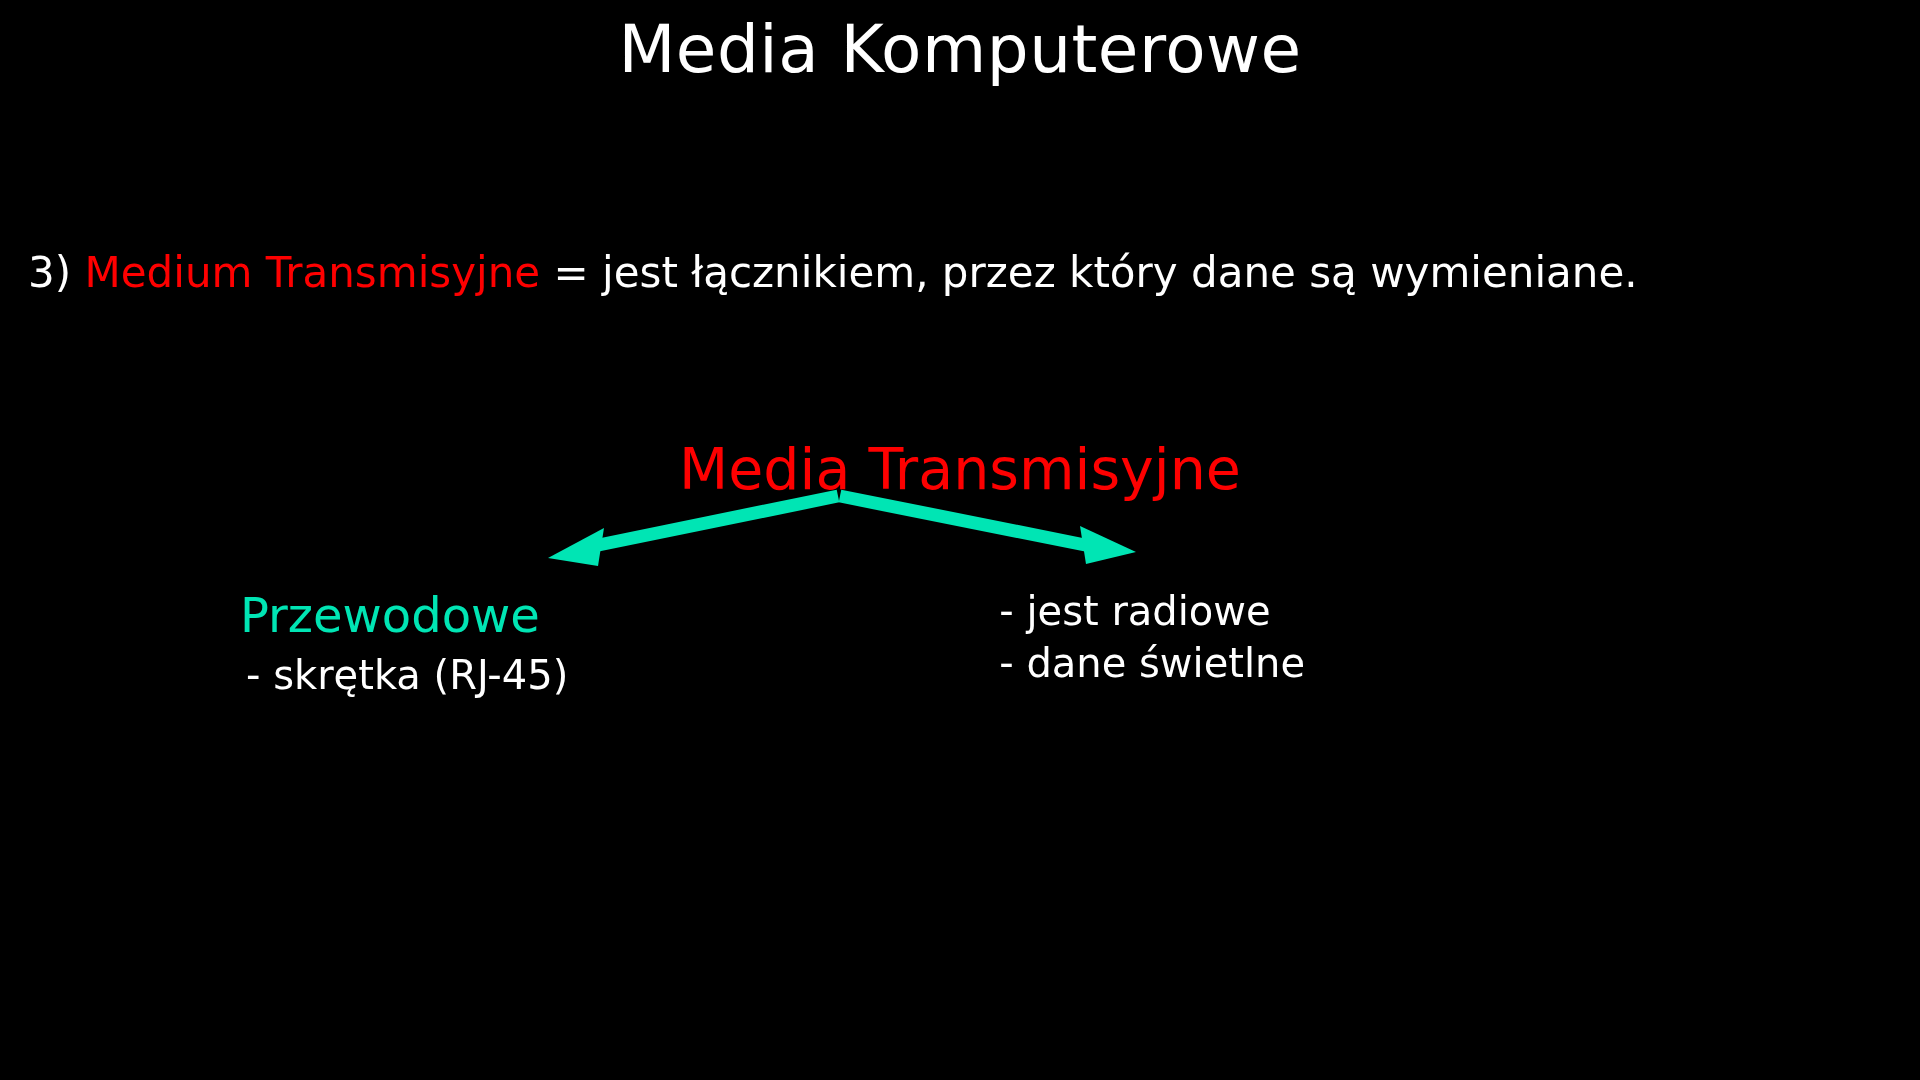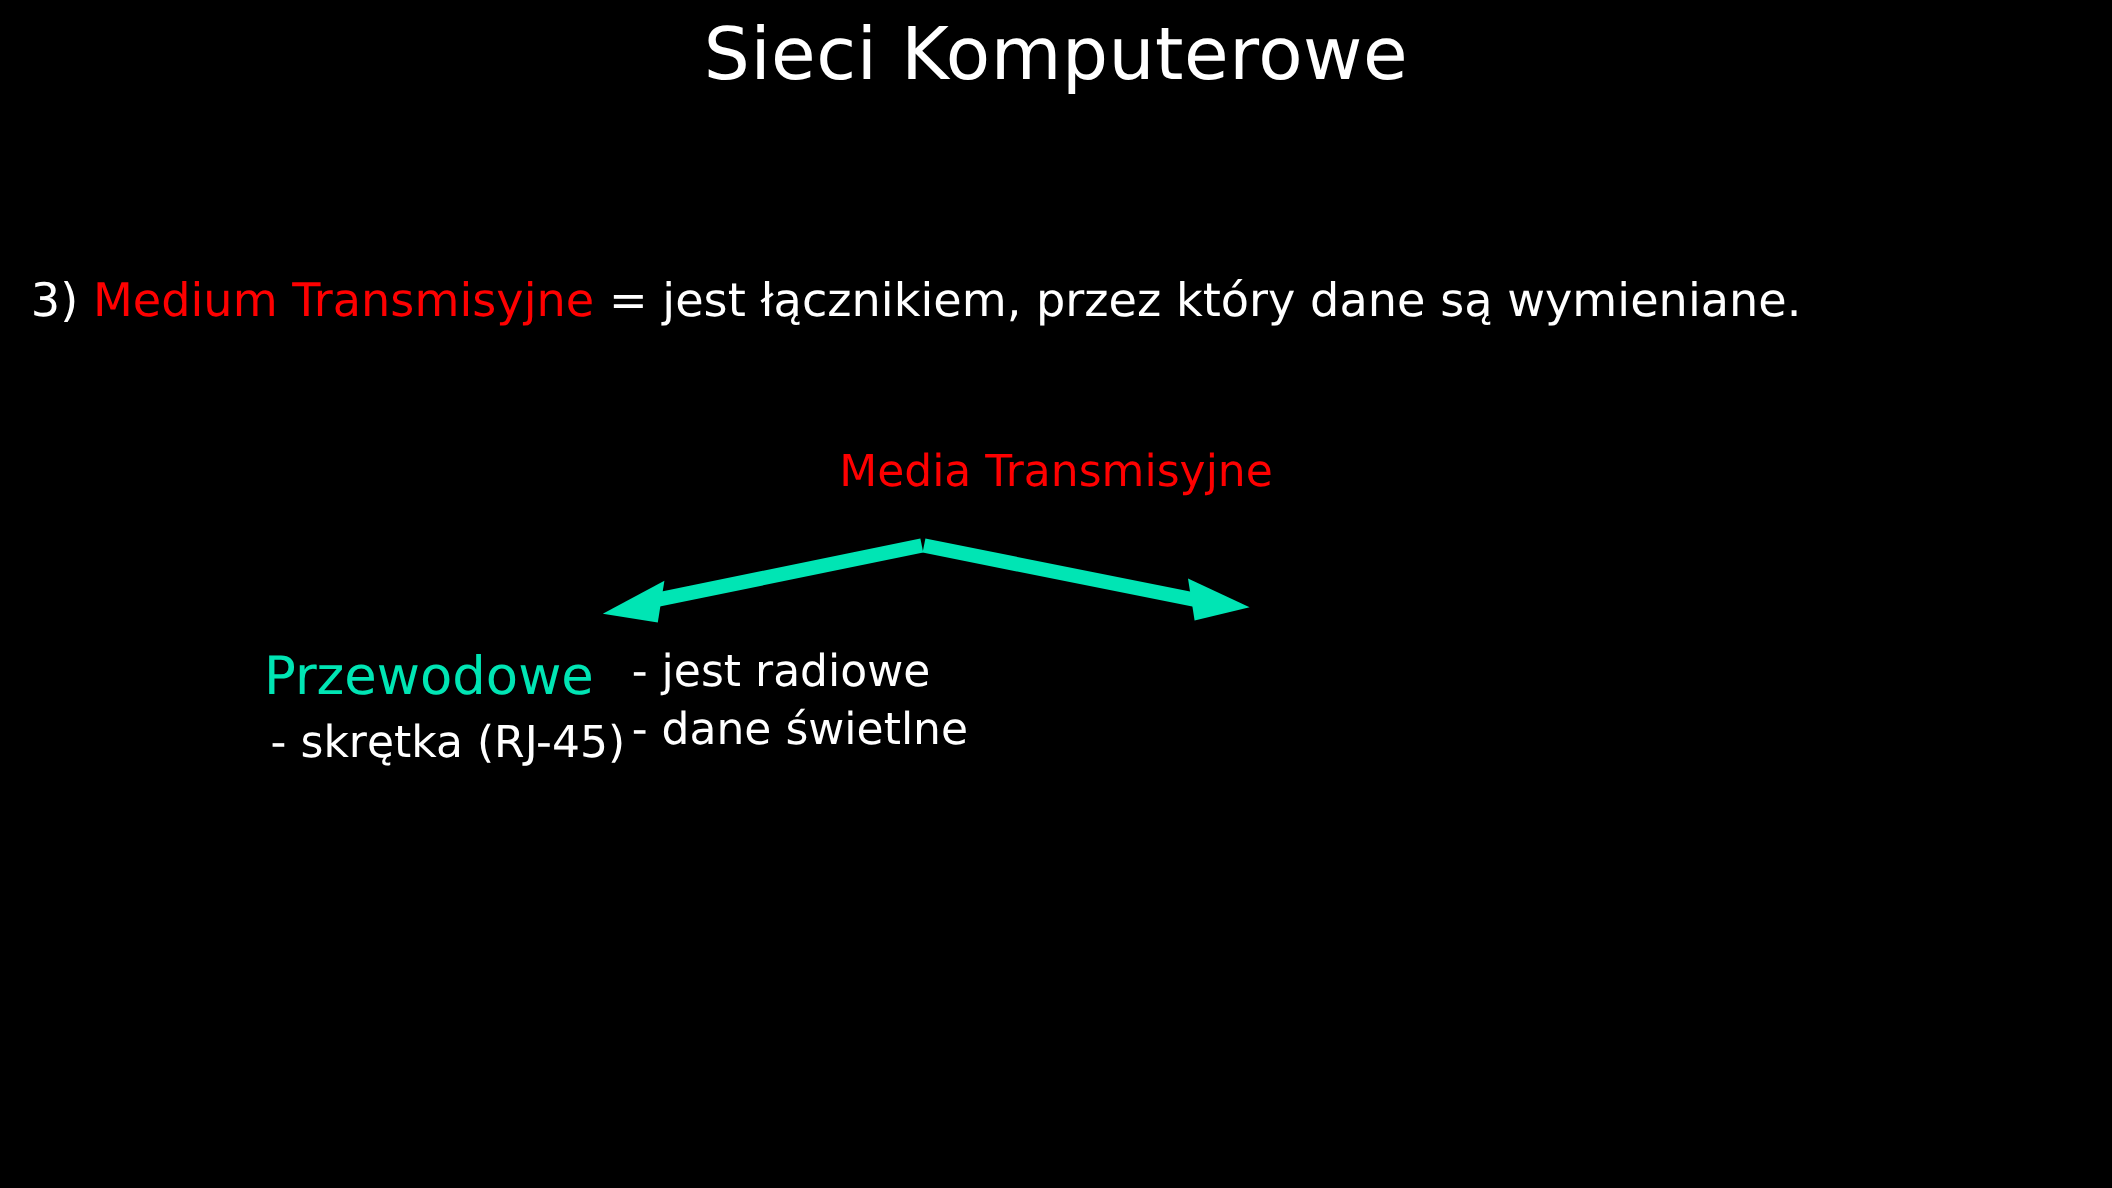--- a/index.html
+++ b/index.html
@@ -38,40 +38,41 @@
     width: 1880px;
     font-size: 42px;
     line-height: 1.18;
     color: #ffffff;
   }
   .red {
     color: #fe0000;
   }
   .diagram-title {
     position: absolute;
-    top: 406px;
+    top: 436px;
     left: 0;
     width: 100%;
     text-align: center;
-    font-size: 40px;
+    font-size: 57px;
     color: #fe0000;
   }
   .arrows {
     position: absolute;
     top: 470px;
     left: 0;
     width: 100%;
     height: 120px;
   }
   .columns {
     position: absolute;
     top: 585px;
     left: 240px;
     width: 1400px;
     display: flex;
+    gap: 425px;
   }
   .col {
     display: flex;
     flex-direction: column;
   }
   .col-head {
     font-size: 48px;
     color: #00e5b4;
     line-height: 1.25;
     margin-bottom: 4px;
@@ -83,21 +84,21 @@
     line-height: 1.3;
     padding-left: 6px;
     white-space: nowrap;
   }
 </style>
 </head>
 <body>
 
 <div class="slide">
 
-  <div class="title">Sieci Komputerowe</div>
+  <div class="title">Media Komputerowe</div>
 
   <div class="body-text">
     <span>3) </span><span class="red">Medium Transmisyjne</span><span> = jest łącznikiem, przez który dane są wymieniane.</span>
   </div>
 
   <div class="diagram-title">Media Transmisyjne</div>
 
   <div class="arrows">
     <svg width="1920" height="120" viewBox="0 0 1920 120" xmlns="http://www.w3.org/2000/svg">
       <g stroke="#00e5b4" stroke-width="13" stroke-linecap="butt" fill="none">

